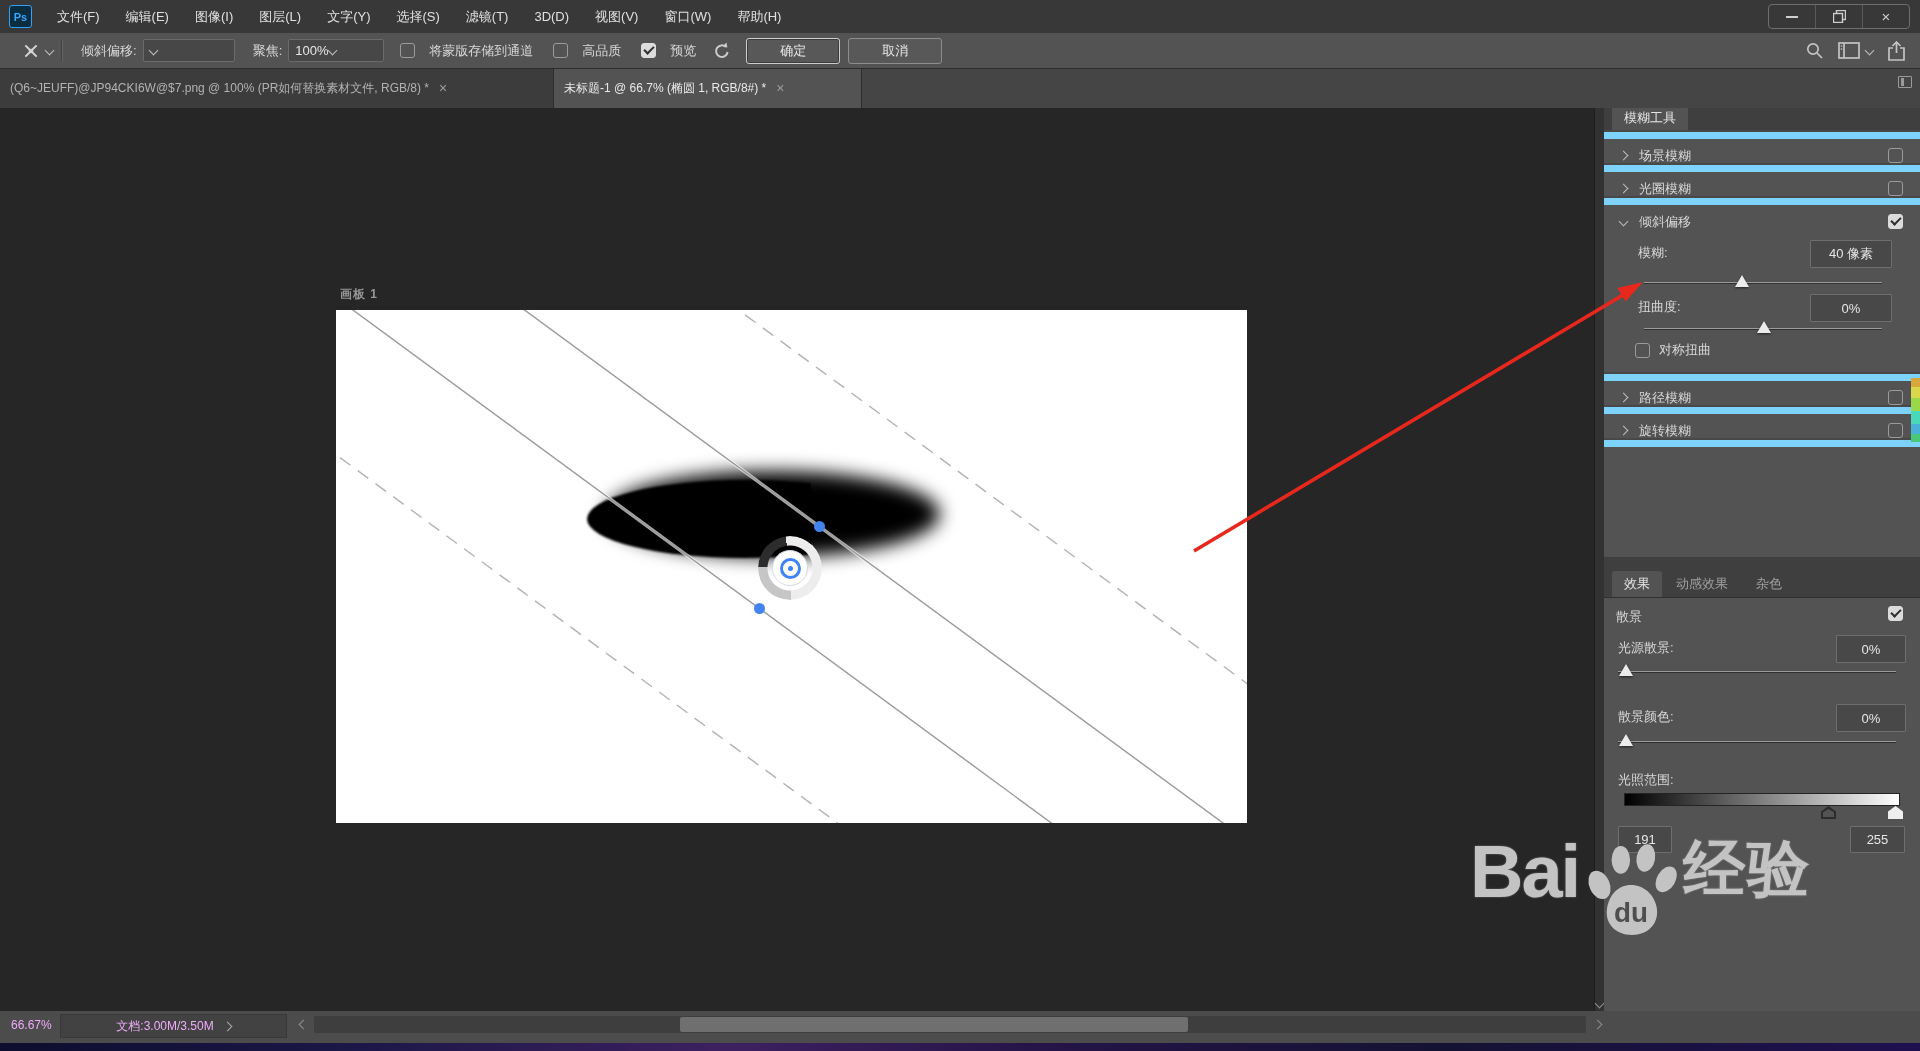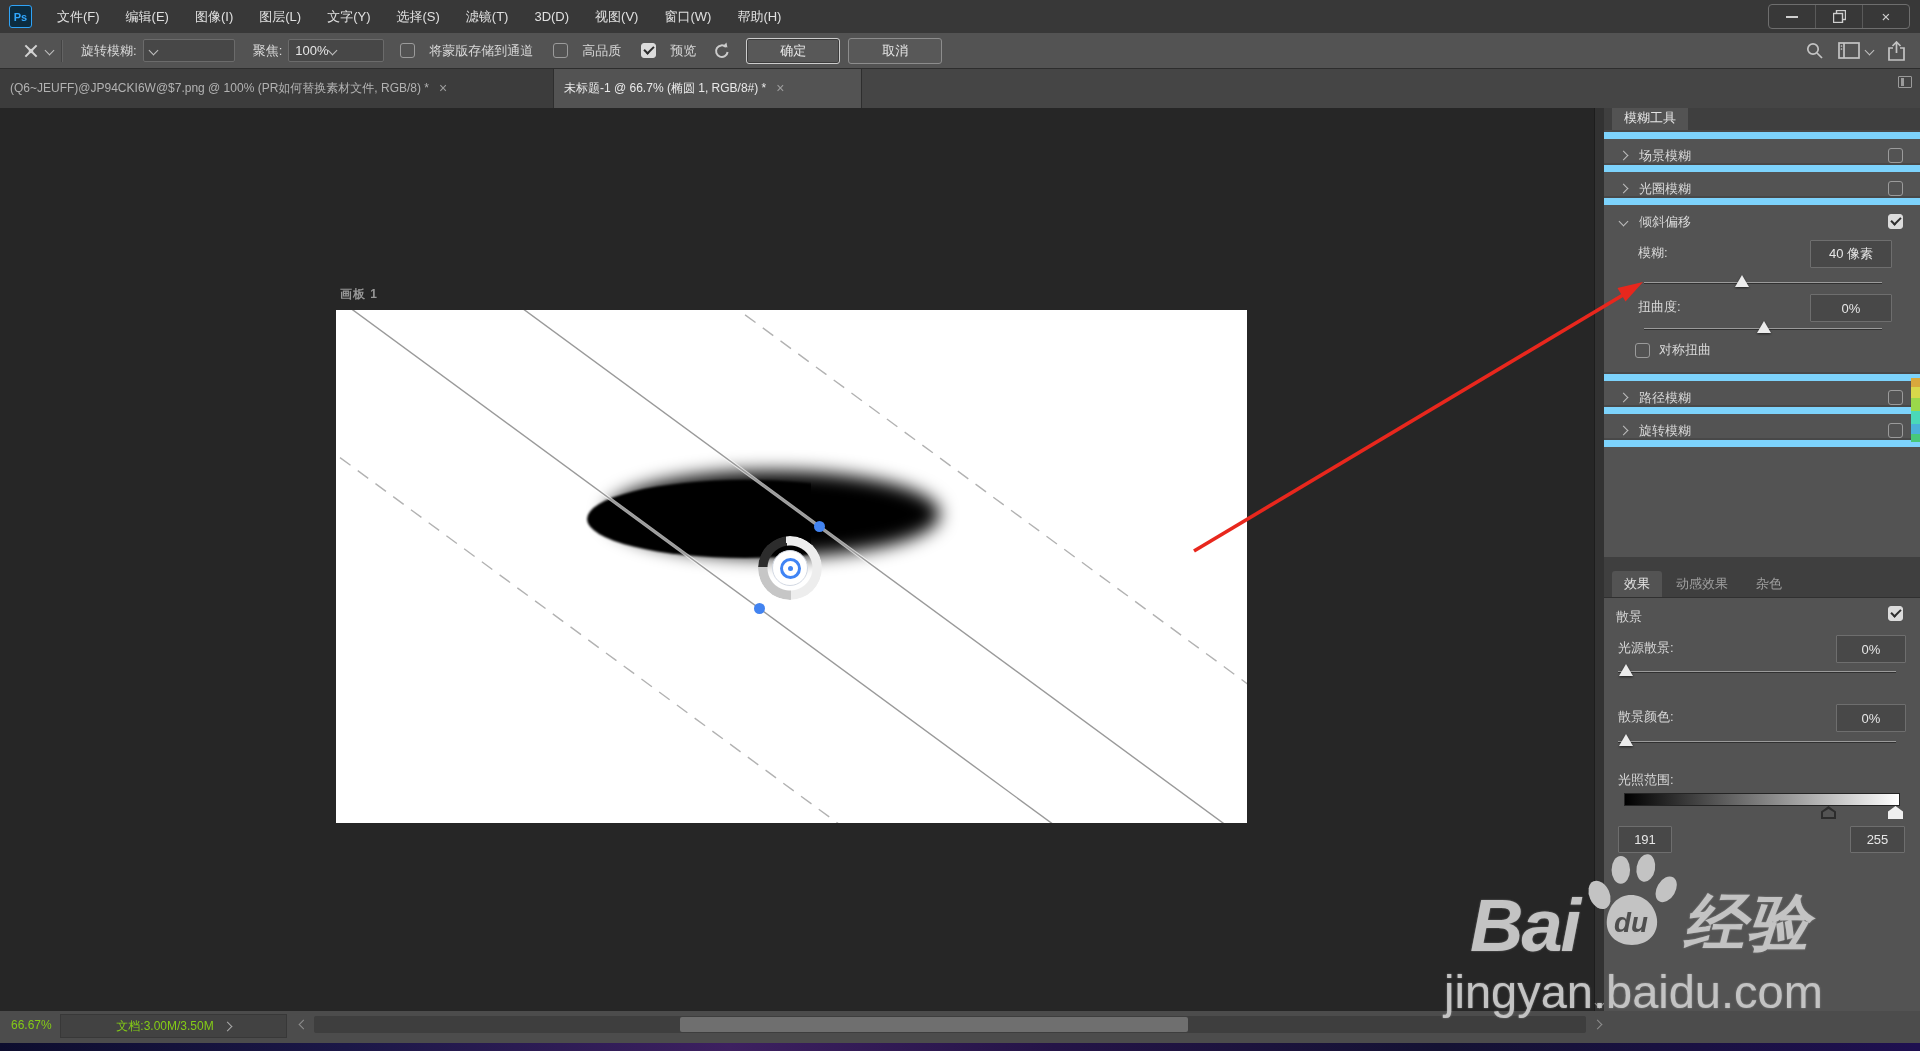--- a/index.html
+++ b/index.html
@@ -76,30 +76,30 @@
   .slider .track{position:absolute;left:0;right:0;top:8px;height:1px;background:#9b9b9b;box-shadow:0 1px 0 rgba(40,40,40,.8);}
   .tri-thumb{position:absolute;top:1px;width:0;height:0;border-left:7px solid transparent;border-right:7px solid transparent;border-bottom:12px solid #ececec;filter:drop-shadow(0 1px 1px rgba(0,0,0,.6));}
   .sym-row{position:absolute;left:31px;display:flex;align-items:center;gap:9px;}
   .grad-bar{position:absolute;left:20px;top:697px;width:274px;height:11px;background:linear-gradient(90deg,#000,#fff);border:1px solid #242424;}
   .pent{position:absolute;width:15px;height:13px;clip-path:polygon(50% 0,100% 42%,100% 100%,0 100%,0 42%);}
   .pent.hollow{background:#2c2c2c;}
   .pent.hollow::after{content:"";position:absolute;left:2px;right:2px;top:3px;bottom:2px;clip-path:polygon(50% 0,100% 42%,100% 100%,0 100%,0 42%);background:#535353;}
   .pent.solid{background:#efefef;}
 
   
-  .statusbar{position:absolute;left:0;right:0;bottom:8px;height:32px;background:#4c4c4c;color:#84cc16;font-size:12px;z-index:8;}
+  .statusbar{position:absolute;left:0;right:0;bottom:8px;height:32px;background:#4c4c4c;color:#f0abfc;font-size:12px;z-index:8;}
   .zoom-val{position:absolute;left:11px;top:7px;}
   .doc-box{position:absolute;left:60px;top:3px;width:225px;height:22px;background:#424242;border:1px solid #383838;display:flex;align-items:center;justify-content:center;gap:10px;}
   .hs-track{position:absolute;left:314px;top:5px;width:1272px;height:17px;background:#3e3e3e;border-radius:2px;}
   .hs-thumb{position:absolute;left:366px;top:1px;width:508px;height:15px;background:#6f6f6f;border-radius:2px;}
   .taskbar{position:absolute;left:0;right:0;bottom:0;height:8px;background:linear-gradient(90deg,#0d0d2e 0%,#1b1747 18%,#3d2060 38%,#241447 55%,#141233 75%,#1f1050 100%);}
 
   
   .wm{position:absolute;left:1440px;top:838px;width:440px;z-index:40;color:#c3c3c3;text-shadow:0 0 2px rgba(190,190,190,.55);pointer-events:none;}
-  .wm-row1{display:flex;align-items:flex-end;height:122px;font-style:italic;}
+  .wm-row1{display:flex;height:122px;}
   .wm-bai{font-size:74px;font-weight:bold;line-height:.92;margin-left:30px;letter-spacing:-2px;}
   .wm-jing{font-size:62px;font-weight:bold;line-height:1;margin:0 0 6px 2px;letter-spacing:2px;}
   .wm-url{font-size:47px;margin:4px 0 0 4px;letter-spacing:0;}
 
   .color-strip{position:absolute;left:1911px;top:378px;width:9px;height:64px;z-index:30;
      background:linear-gradient(180deg,#d8a83c 0 14%,#d8d84a 14% 32%,#9ad84a 32% 52%,#4ad8b8 52% 72%,#4ab0d8 72% 88%,#48c878 88% 100%);}
 
   .arrow-svg{position:absolute;left:0;top:0;z-index:50;pointer-events:none;}
 </style>
 </head>
@@ -136,21 +136,21 @@
     </div>
   </div>
 
   <div class="optionsbar">
     <svg class="icon-svg" style="margin-left:22px" width="18" height="18" viewBox="0 0 16 16">
       <path d="M3 3 L8 8 M13 3 L8 8 M3 13 L8 8 M13 13 L8 8" stroke="#d2d2d2" stroke-width="1.8" fill="none"></path>
       <circle cx="8" cy="8" r="2.1" fill="#d2d2d2"></circle>
     </svg>
     <span class="chev d" style="margin-left:6px"></span>
     <span class="ob-sep"></span>
-    <span class="ob-label">旋转模糊:</span>
+    <span class="ob-label">倾斜偏移:</span>
     <div class="ob-select" style="width:78px">
       <span></span>
       <span class="chev d"></span>
     </div>
     <span class="ob-label" style="margin-left:18px">聚焦:</span>
     <div class="ob-select" style="width:82px">
       <span>100%</span>
       <span class="chev d"></span>
     </div>
     <div class="ob-check" style="margin-left:16px">
@@ -337,21 +337,20 @@
           <ellipse cx="20" cy="44" rx="11" ry="16" transform="rotate(-24 20 44)"></ellipse>
           <ellipse cx="43" cy="17" rx="10" ry="15"></ellipse>
           <ellipse cx="70" cy="15" rx="10" ry="15" transform="rotate(10 70 15)"></ellipse>
           <ellipse cx="92" cy="38" rx="10" ry="15" transform="rotate(30 92 38)"></ellipse>
           <path d="M54 44 C68 44 80 55 82 70 C84 86 72 98 55 98 C38 98 26 87 28 70 C30 55 40 44 54 44 Z"></path>
         </g>
         <text x="54" y="84" text-anchor="middle" font-size="30" font-weight="bold" fill="#4e4e4e" font-family="Liberation Sans, DejaVu Sans, sans-serif">du</text>
       </svg>
       <span class="wm-jing">经验</span>
     </div>
-    <div class="wm-url">jingyan.baidu.com</div>
   </div>
 
   <div class="color-strip"></div>
 
   <div class="statusbar">
     <span class="zoom-val">66.67%</span>
     <div class="doc-box">
       <span>文档:3.00M/3.50M</span>
       <span class="chev r" style="border-color:#aaaaaa"></span>
     </div>

